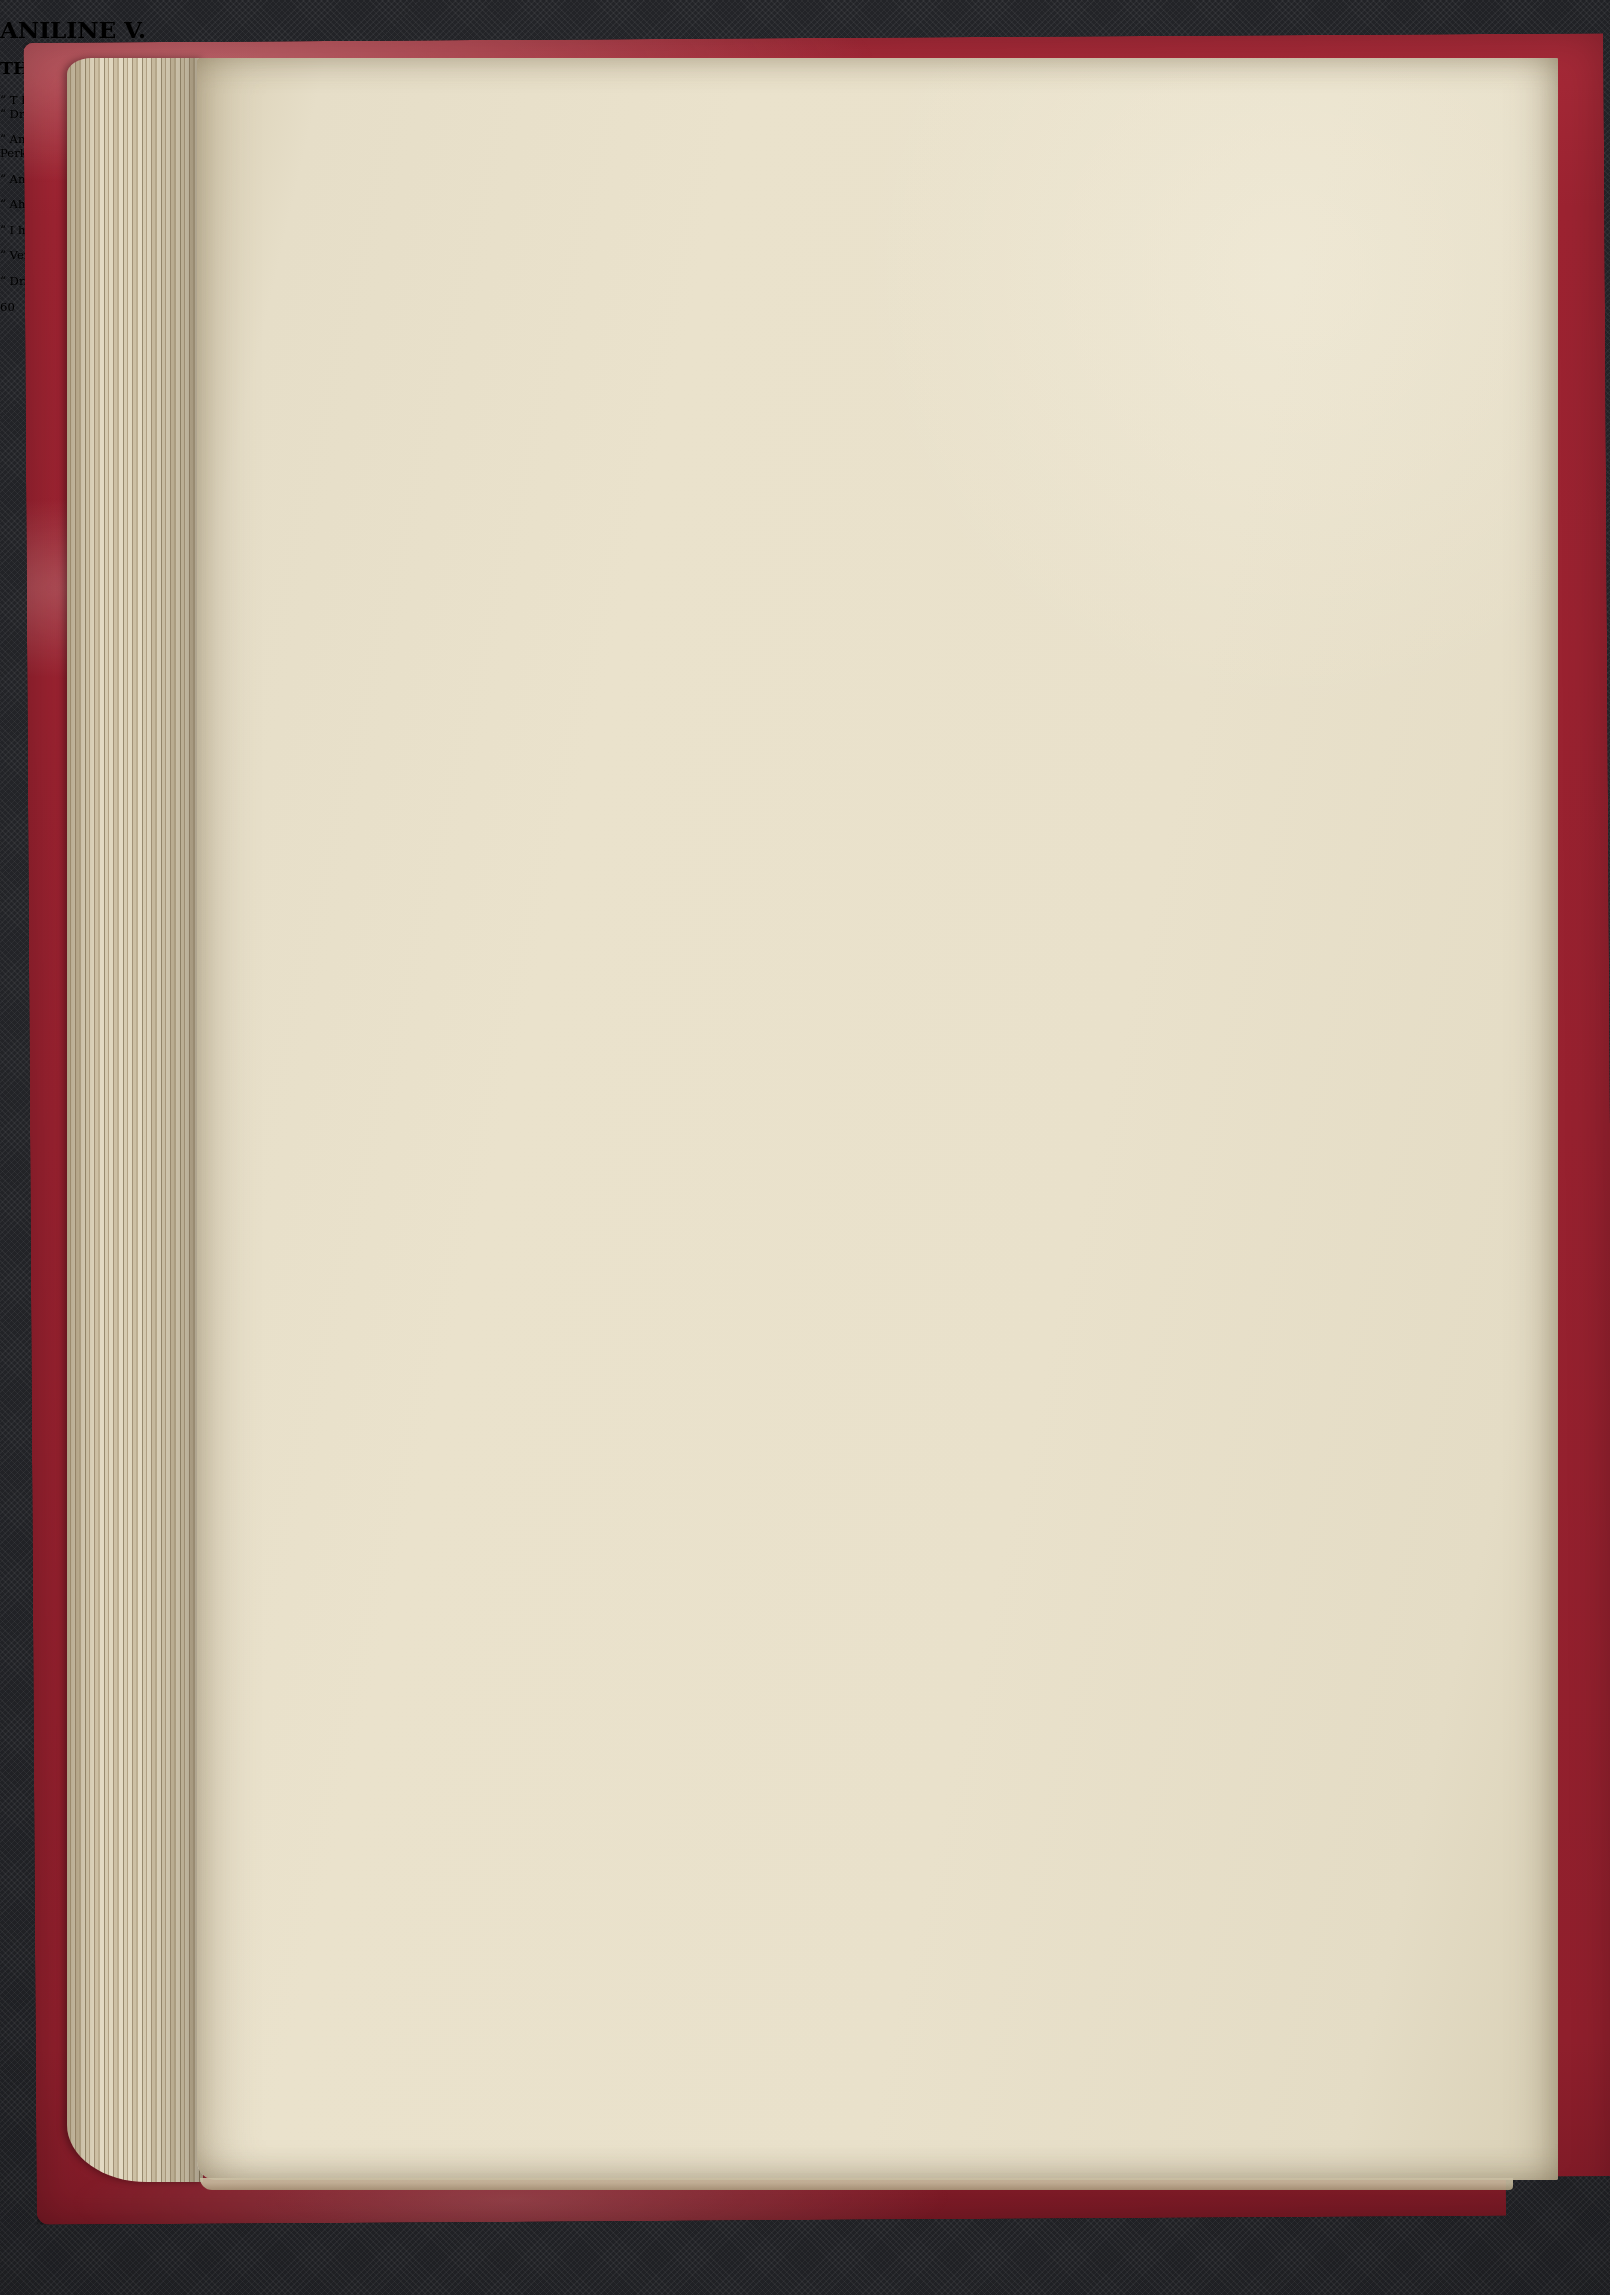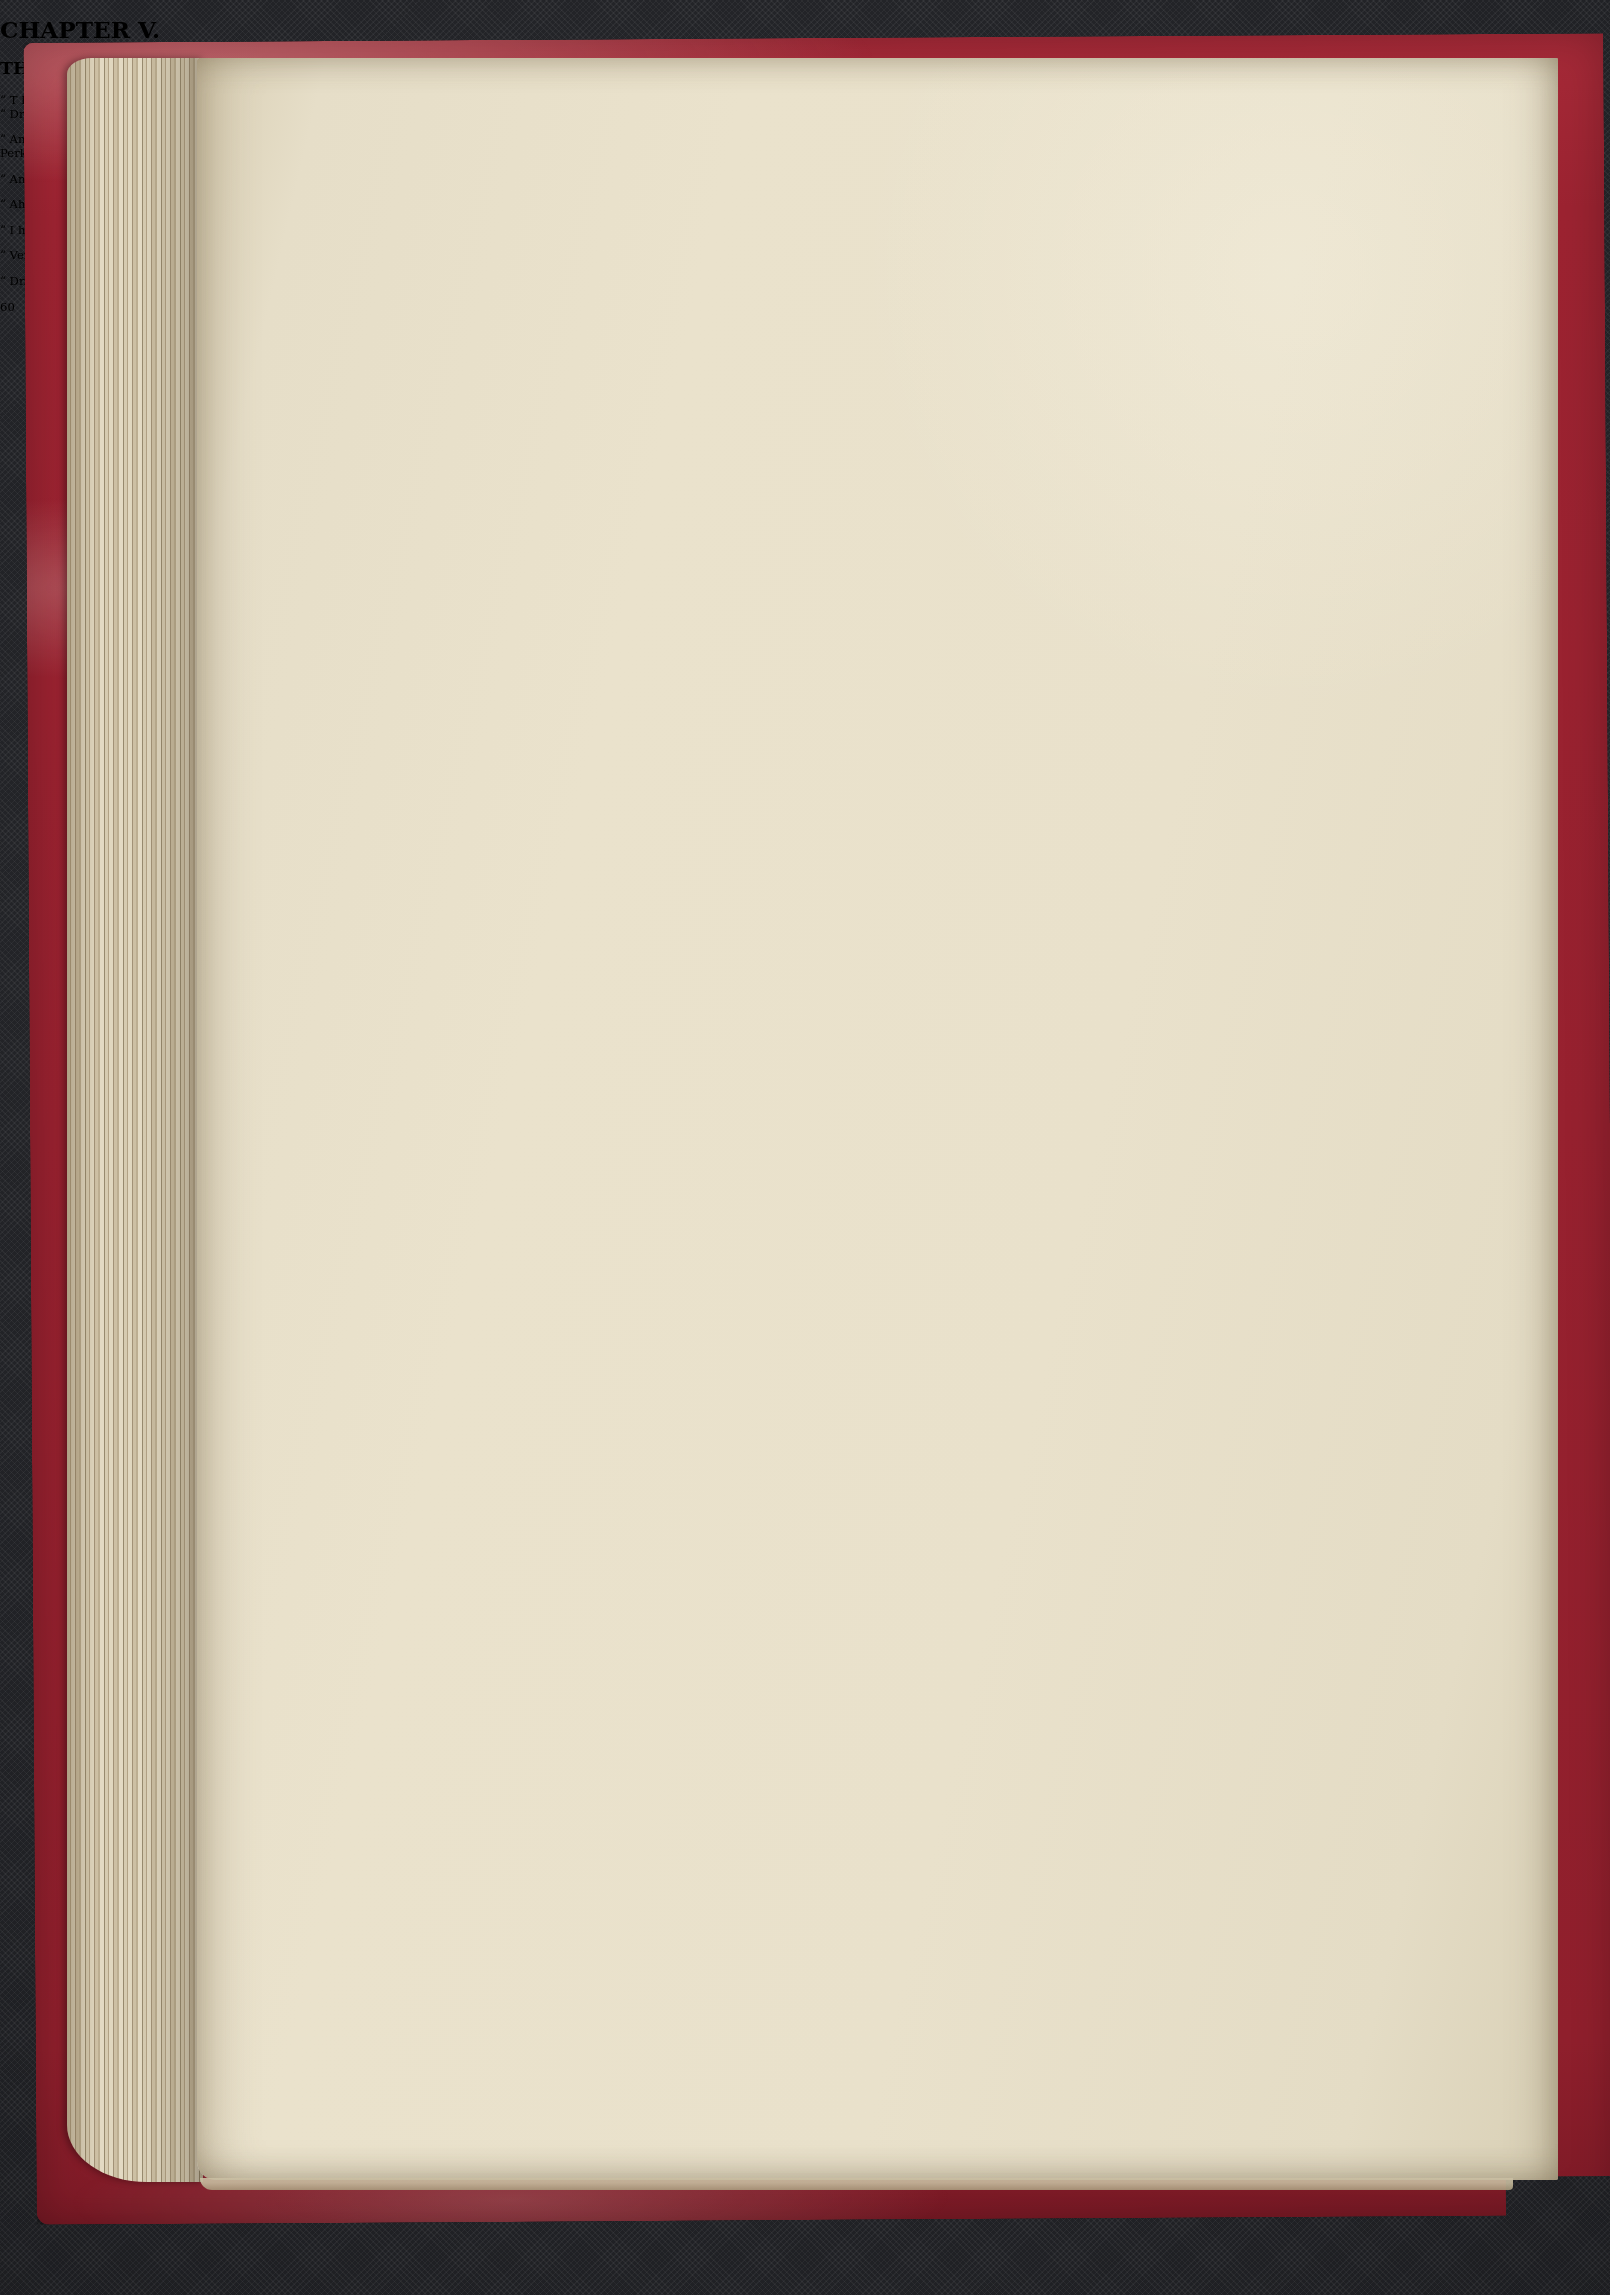--- a/index.html
+++ b/index.html
@@ -130,21 +130,21 @@
 
   <div class="page-stack"></div>
 
   <div class="page"></div>
   <div class="page-bottom-edge"></div>
   <div class="page-fold"></div>
   <div class="facing-page"></div>
 
   <div class="text-block">
 
-    <h1 class="chapter">CHAPTER V.</h1>
+    <h1 class="chapter">ANILINE V.</h1>
 
     <h2 class="subchapter">THE ANILINE DYES.</h2>
 
     <div class="body-copy">
 
       <p class="para opening-para">
         <span class="dropcap-box">
           <span class="open-quote">“</span>
           <span class="drop-cap">T</span>
         </span>

